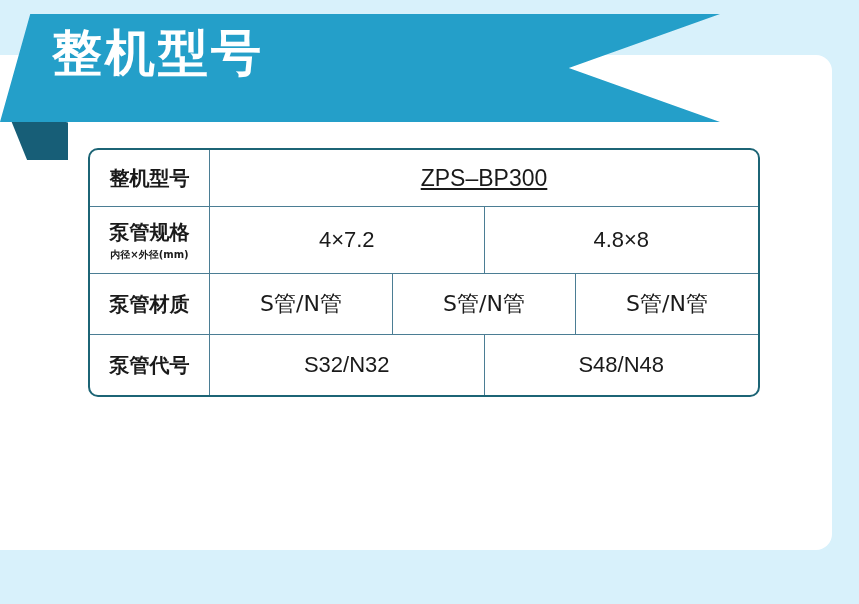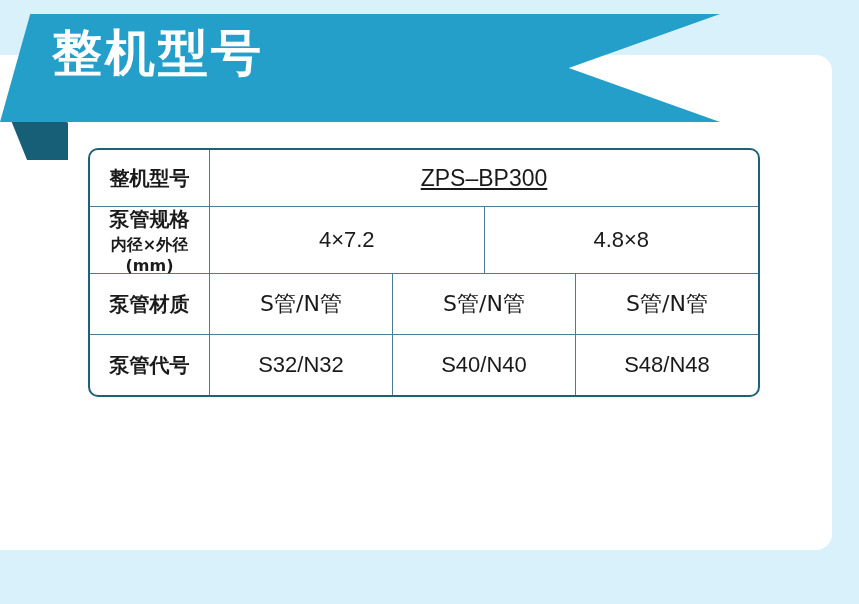--- a/index.html
+++ b/index.html
@@ -117,21 +117,21 @@
     flex: 1 1 0;
     font-size: 22px;
     font-family: "Liberation Sans", "DejaVu Sans", sans-serif;
   }
   .c-val-span {
     flex: 1 1 0;
     font-size: 23px;
     text-decoration: underline;
   }
   .sub-label {
-    font-size: 16px;
+    font-size: 10px;
     font-weight: bold;
     margin-top: 2px;
     font-family: "DejaVu Sans", "Liberation Sans", sans-serif;
   }
   .label-cjk {
     font-family: "DejaVu Sans", "Liberation Sans", sans-serif;
   }
   .unit-line {
     font-size: 19px;
     font-family: "Liberation Sans", "DejaVu Sans", sans-serif;
@@ -172,18 +172,17 @@
   <div class="t-row row-h-mat">
     <div class="t-cell c-label label-cjk">泵管材质</div>
     <div class="t-cell c-val label-cjk">S管/N管</div>
     <div class="t-cell c-val label-cjk">S管/N管</div>
     <div class="t-cell c-val label-cjk">S管/N管</div>
   </div>
 
   <div class="t-row row-h-code">
     <div class="t-cell c-label label-cjk">泵管代号</div>
     <div class="t-cell c-val">S32/N32</div>
-    <div class="t-cell c-val">S40/N40</div>
     <div class="t-cell c-val">S48/N48</div>
   </div>
 
 
 </div>
 
 </body></html>

